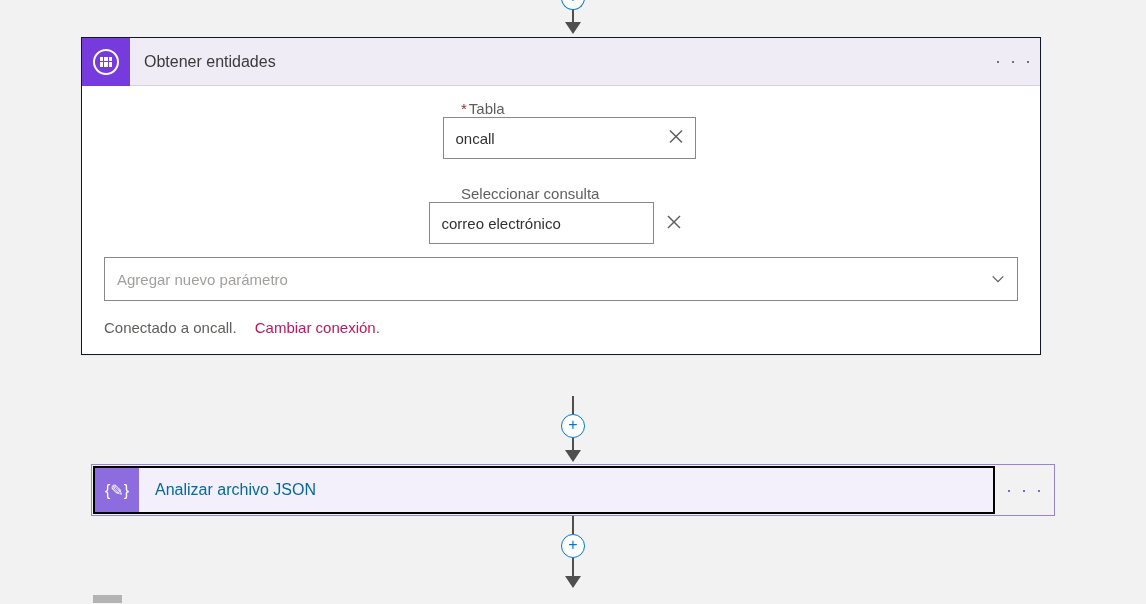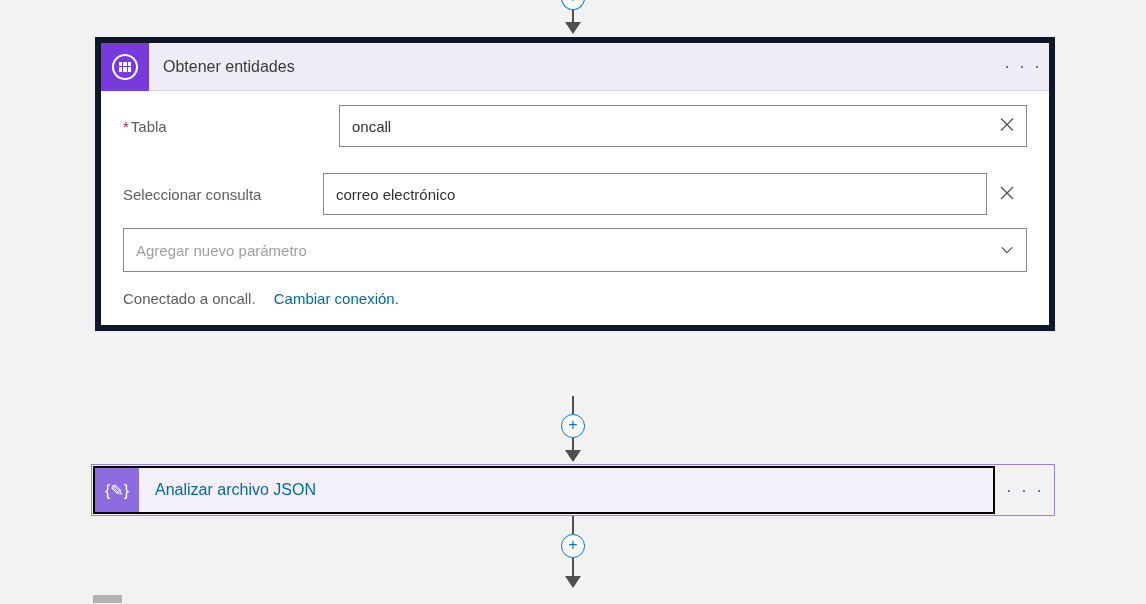--- a/index.html
+++ b/index.html
@@ -60,25 +60,25 @@
     justify-content: center;
     font-size: 16px;
     cursor: pointer;
     overflow: hidden;
   }
   .plus-half span { position: relative; top: -10px; }
 
   
   .card1 {
     position: absolute;
-    left: 95px;
+    left: 81px;
     top: 37px;
     width: 960px;
     background: #fff;
-    border: 6px solid #0f172a;
+    border: 1px solid #0f172a;
     box-shadow: 0 1px 2px rgba(0,0,0,0.04);
   }
   .card1-header {
     display: flex;
     align-items: center;
     height: 48px;
     background: #f0ecf6;
     border-bottom: 1px solid #d6d0e0;
   }
   .card1-iconbox {
@@ -123,20 +123,21 @@
     cursor: pointer;
   }
 
   .card1-body {
     padding: 14px 22px 18px 22px;
   }
   .param-row {
     display: flex;
     align-items: center;
     margin-bottom: 13px;
+    flex-direction: column;
   }
   .param-label {
     width: 200px;
     font-size: 15px;
     color: #605e5c;
     flex-shrink: 0;
   }
   .param-label .req { color: #a4262c; margin-right: 2px; }
   .param-input-wrap {
     flex: 1;
@@ -184,21 +185,21 @@
     margin-top: 4px;
   }
   .add-param-row svg { width: 14px; height: 14px; stroke: #605e5c; }
 
   .conn-line {
     margin-top: 18px;
     font-size: 15px;
     color: #605e5c;
   }
   .conn-line a {
-    color: #0369a1;
+    color: #be185d;
     text-decoration: none;
     margin-left: 14px;
     cursor: pointer;
   }
 
   
   .card2-wrap {
     position: absolute;
     left: 93px;
     top: 466px;

